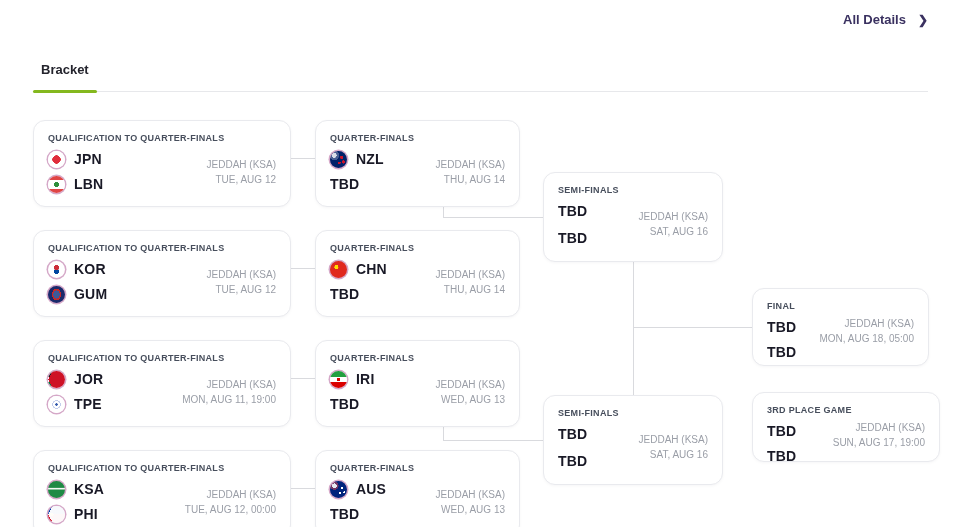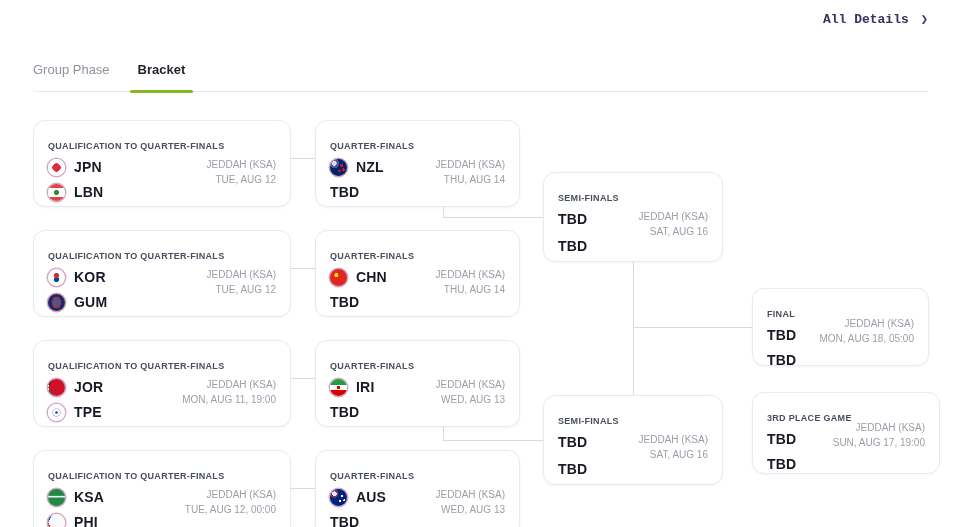--- a/index.html
+++ b/index.html
@@ -8,21 +8,21 @@
     position:relative; width:960px; height:527px; overflow:hidden;
     background:#fff; font-family:"Liberation Sans", sans-serif;
   }
   
   .page-title {
     position:absolute; left:33px; top:6px;
     font-size:21px; font-weight:800; color:#15151d; letter-spacing:.2px;
   }
   .all-details {
     position:absolute; right:32px; top:12px; display:flex; align-items:center;
-    font-size:13px; font-weight:700; color:#3a3160; cursor:pointer;font-family:Liberation Mono, monospace;
+    font-size:13px; font-weight:700; color:#3a3160; cursor:pointer;
   }
   .all-details .chev { margin-left:12px; font-size:12px; font-weight:700; }
   
   .tabs-bar {
     position:absolute; left:33px; right:32px; top:58px; height:34px;
     border-bottom:1px solid #e7e8eb; display:flex; gap:20px; align-items:flex-end;
   }
   .tab {
     position:relative; font-size:13px; color:#8d929b; padding:0 0 14px 0; cursor:pointer;
   }
@@ -33,21 +33,21 @@
   }
   
   .hline, .vline { position:absolute; background:#d9dade; z-index:0; }
   .hline { height:1px; }
   .vline { width:1px; }
   
   .match {
     position:absolute; z-index:1; background:#fff;
     border:1px solid #e9eaee; border-radius:12px;
     box-shadow:0 1px 3px rgba(25,25,50,.04);
-    padding:20px 14px;
+    padding:12px 14px;
   }
   .round {
     font-size:9px; font-weight:700; color:#474e5c; letter-spacing:.3px;
     margin-bottom:8px; white-space:nowrap;
   }
   .team-row {
     display:flex; align-items:flex-start; height:25px;
     font-size:14px; font-weight:800; color:#191926; letter-spacing:.2px;
   }
   .match.tall .team-row { height:27px; }
@@ -103,21 +103,20 @@
 
 <div class="stage">
 
 
   <div class="all-details">
     <span>All Details</span>
     <span class="chev">❯</span>
   </div>
 
   <div class="tabs-bar">
-    <div class="tab">Group Phase</div>
     <div class="tab active">Bracket</div>
   </div>
 
   <div class="hline" style="left:291px; top:158px; width:24px;"></div>
   <div class="hline" style="left:291px; top:268px; width:24px;"></div>
   <div class="hline" style="left:291px; top:378px; width:24px;"></div>
   <div class="hline" style="left:291px; top:488px; width:24px;"></div>
   <div class="vline" style="left:443px; top:207px; height:11px;"></div>
   <div class="hline" style="left:443px; top:217px; width:100px;"></div>
   <div class="vline" style="left:443px; top:427px; height:14px;"></div>
@@ -284,21 +283,21 @@
     </div>
     <div class="team-row">
       <span>TBD</span>
     </div>
     <div class="venue high">
       <div>JEDDAH (KSA)</div>
       <div>MON, AUG 18, 05:00</div>
     </div>
   </div>
 
-  <div class="match" style="left:752px; top:392px; width:188px; height:82px;">
+  <div class="match" style="left:752px; top:392px; width:188px; height:70px;">
     <div class="round">3RD PLACE GAME</div>
     <div class="team-row">
       <span>TBD</span>
     </div>
     <div class="team-row">
       <span>TBD</span>
     </div>
     <div class="venue high">
       <div>JEDDAH (KSA)</div>
       <div>SUN, AUG 17, 19:00</div>

